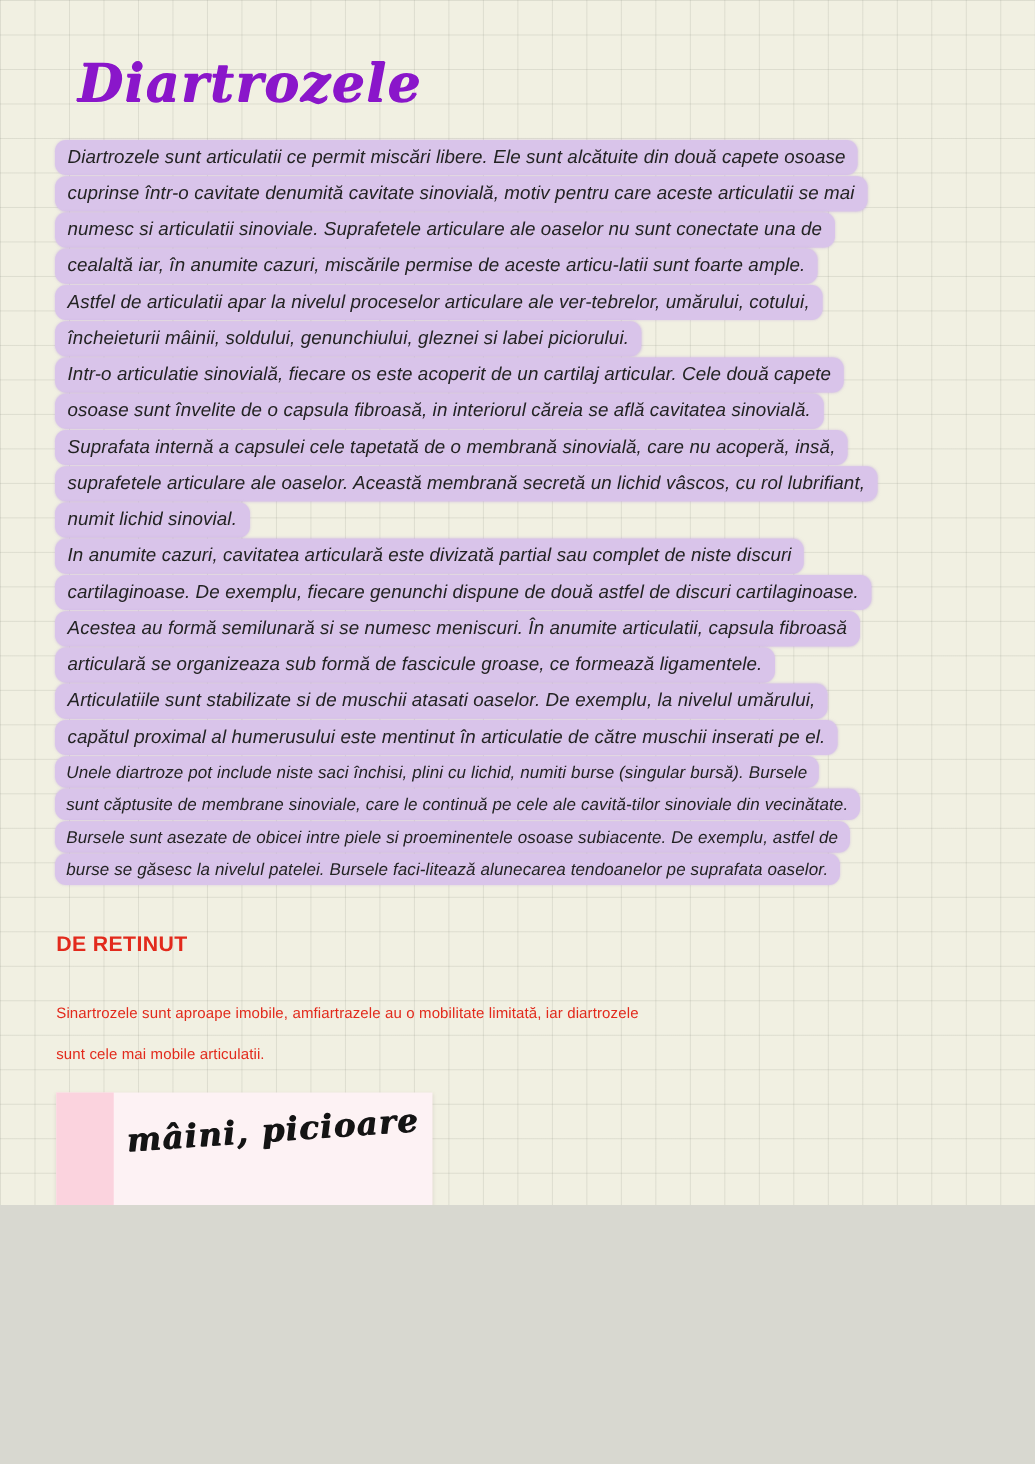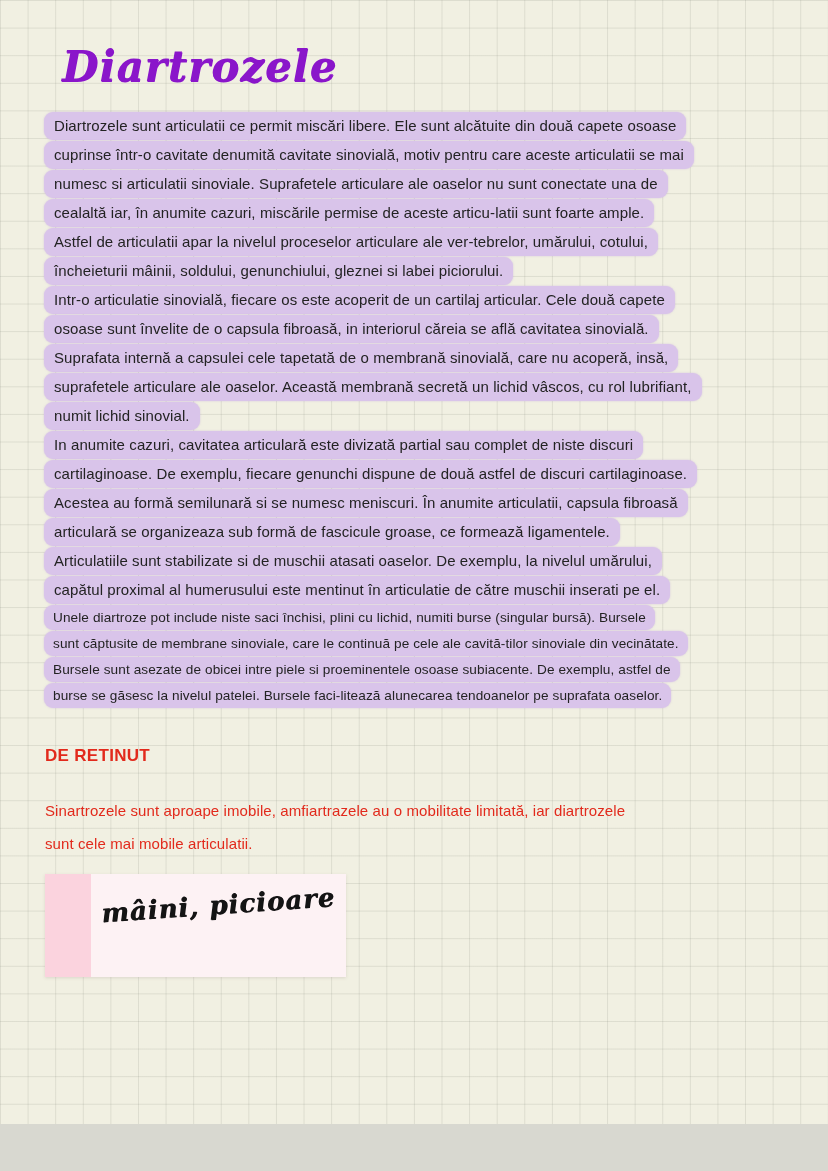--- a/index.html
+++ b/index.html
@@ -5,21 +5,21 @@
   * { margin: 0; padding: 0; box-sizing: border-box; }
 
   body {
     font-family: "Liberation Sans", sans-serif;
     background: #d8d8d0;
   }
 
   .page {
     position: relative;
     width: 828px;
-    height: 1124px;
+    height: 964px;
     margin: 0 auto;
     background-color: #f1f0e2;
     background-image:
       linear-gradient(to right, rgba(150,152,140,0.22) 1px, transparent 1px),
       linear-gradient(to bottom, rgba(150,152,140,0.22) 1px, transparent 1px);
     background-size: 27.6px 27.6px;
     overflow: hidden;
   }
 
   .page-title {
@@ -35,21 +35,21 @@
     text-shadow: 0.5px 0.5px 0 #8a16ca;
   }
 
   .notes-body {
     position: absolute;
     left: 44px;
     top: 112px;
     width: 772px;
   }
 
-  .line { white-space: nowrap; }
+  .line { white-space: nowrap; font-style: italic; }
 
   .line span {
     display: inline-block;
     background: #d9c4ea;
     border-radius: 9px;
     padding: 3px 10px 4px 10px;
     margin-bottom: 1px;
     font-size: 15px;
     line-height: 21px;
     letter-spacing: 0.1px;
@@ -73,21 +73,21 @@
   }
 
   .takeaway-heading {
     font-size: 17px;
     font-weight: bold;
     letter-spacing: 0.3px;
     margin-bottom: 28px;
   }
 
   .takeaway-line {
-    font-size: 15px;
+    font-size: 12px;
     line-height: 33px;
     letter-spacing: 0.1px;
   }
 
   .sticky-note {
     position: absolute;
     left: 45px;
     top: 874px;
     width: 301px;
     height: 103px;

